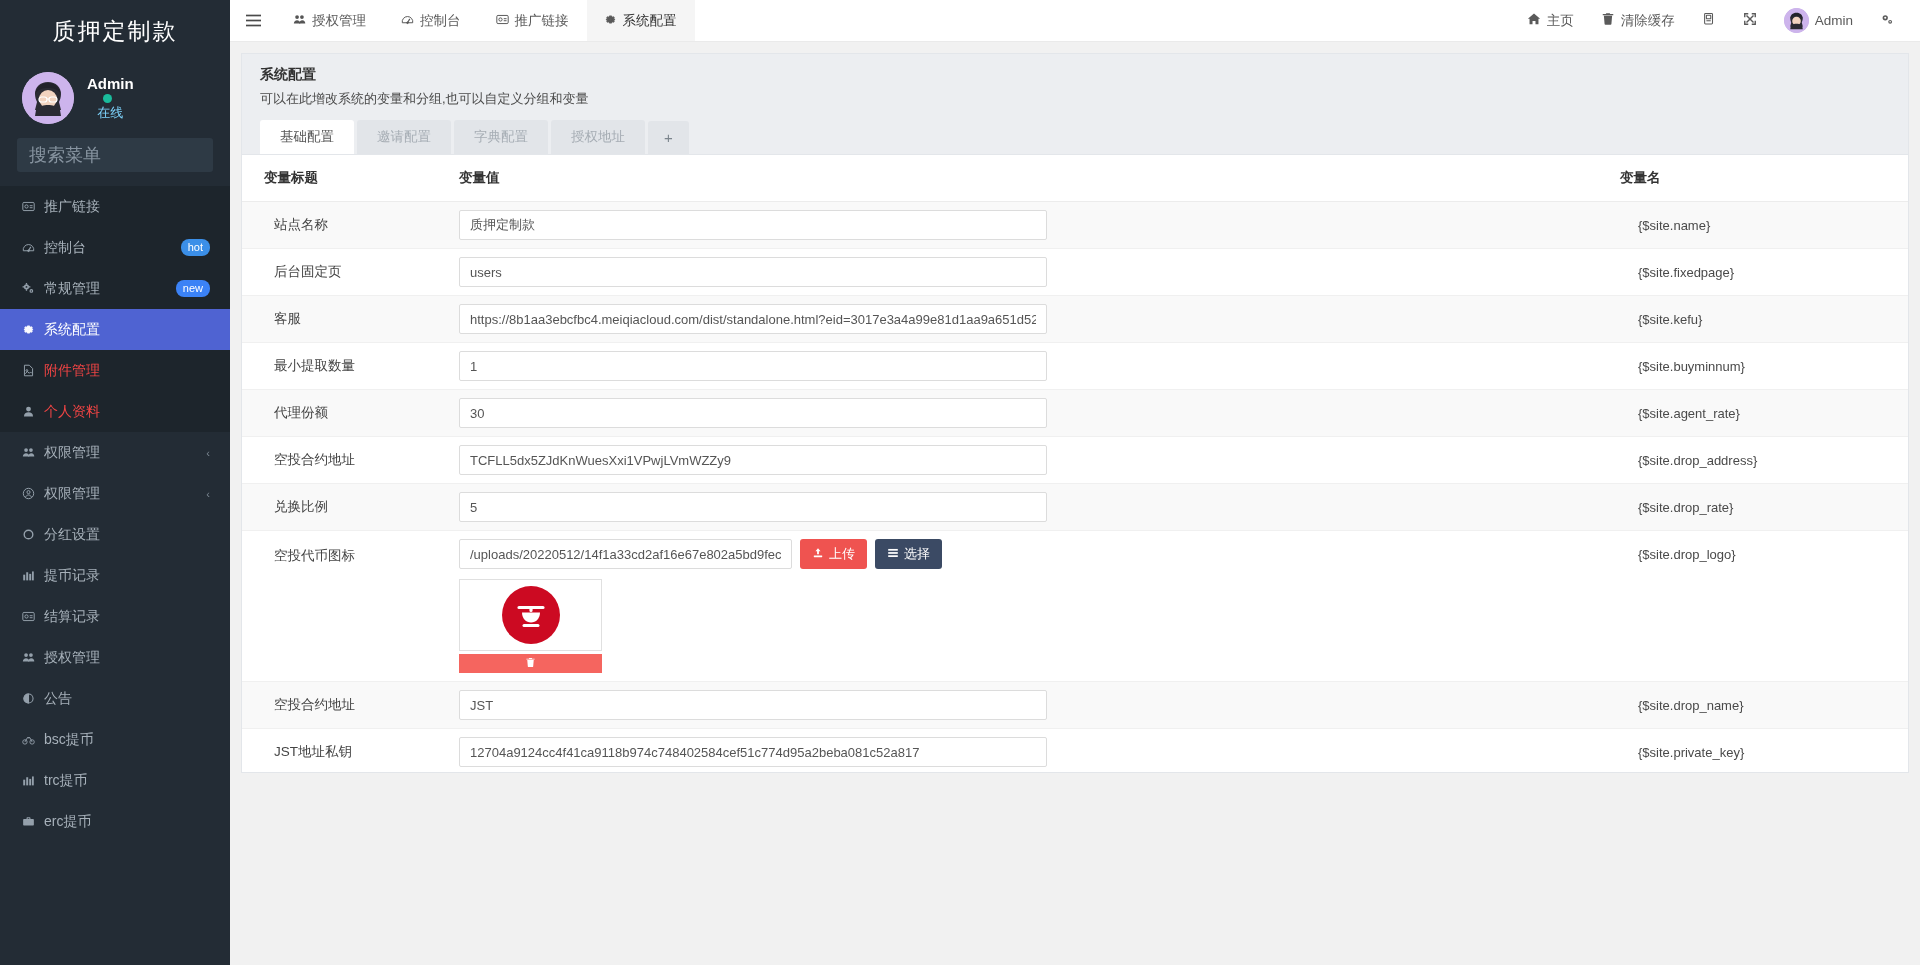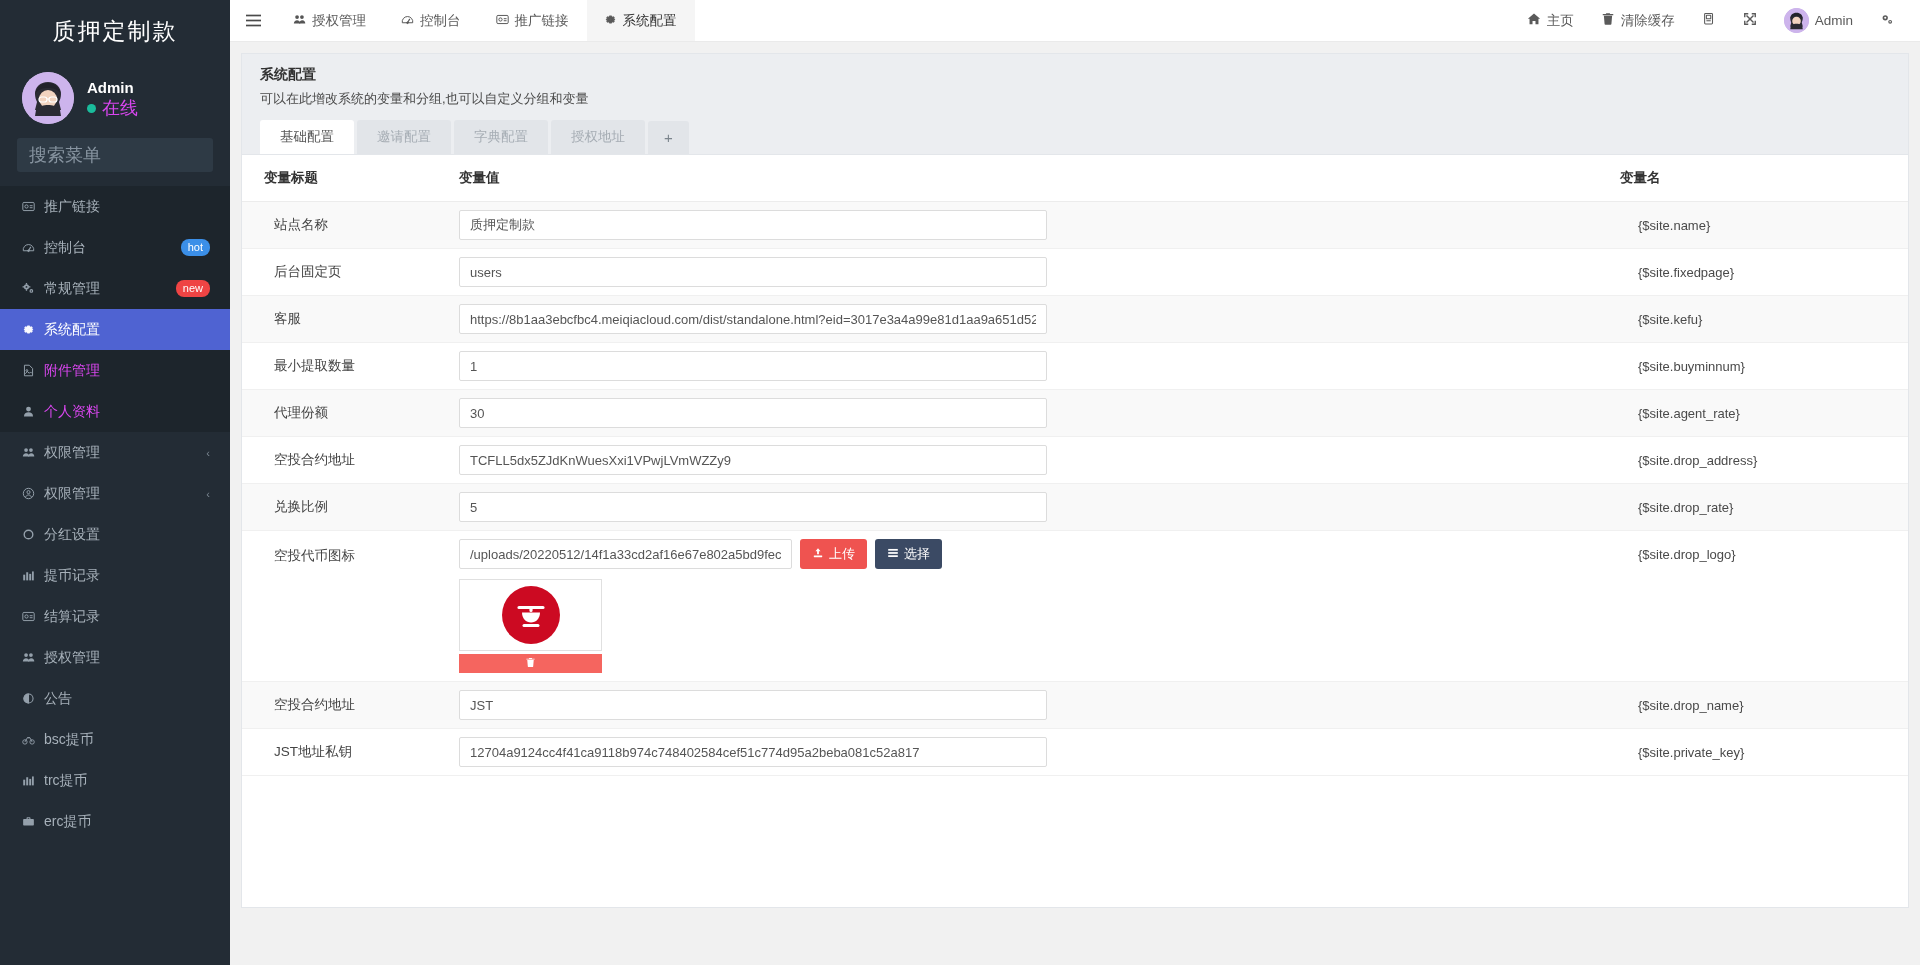--- a/index.html
+++ b/index.html
@@ -35,21 +35,21 @@
     width: 52px; height: 52px; border-radius: 50%;
     background: #cbb6e8;
     overflow: hidden; position: relative;
     flex: none;
   }
   .avatar-face {
     position: absolute; left: 0; top: 0; width: 52px; height: 52px;
   }
   .userinfo { margin-left: 13px; }
   .uname { color: #fff; font-size: 15px; font-weight: bold; line-height: 20px; }
-  .ustatus { color: #d946ef; font-size: 18px; line-height: 20px; display: flex; align-items: center; }
+  .ustatus { color: #7dd3fc; font-size: 13px; line-height: 20px; display: flex; align-items: center; flex-direction: column; }
   .dot-online {
     width: 9px; height: 9px; border-radius: 50%;
     background: #1abc9c; display: inline-block; margin-right: 6px;
   }
   .searchbox {
     margin: 0 17px 14px 17px;
     height: 34px;
     background: #2e3a45;
     border-radius: 3px;
     display: flex; align-items: center;
@@ -69,32 +69,32 @@
     height: 41px;
     padding-left: 22px;
     color: #a7b1ba;
     font-size: 14px;
     position: relative;
     cursor: pointer;
   }
   .menu-item.shade { background: #1d252c; }
   .menu-item.active { background: #4f63d2; color: #fff; }
   .menu-item.active .mi-ico { color: #fff; }
-  .menu-item.dim { color: #d946ef; }
+  .menu-item.dim { color: #ef4444; }
   .mi-ico {
     width: 22px; flex: none; font-size: 13px; color: #94a0ab;
     display: inline-flex; align-items: center;
   }
   .mi-label { flex: 1; }
   .badge {
     font-size: 11px; color: #fff; border-radius: 8px;
     padding: 2px 7px; margin-right: 20px; line-height: 13px;
   }
   .badge.hot { background: #3b8fe8; }
-  .badge.new { background: #ef4444; }
+  .badge.new { background: #3b82f6; }
   .caret { color: #7b8792; font-size: 11px; margin-right: 20px; }
 
   
   .main { flex: 1; height: 965px; display: flex; flex-direction: column; background: #f1f1f1; overflow: hidden; }
 
   .topbar {
     height: 42px; min-height: 42px;
     background: #fff;
     display: flex; align-items: stretch;
     border-bottom: 1px solid #eaeaea;
@@ -143,21 +143,21 @@
     margin-right: 3px;
     cursor: pointer;
   }
   .tab.active { background: #fff; color: #555; }
   .tab.plus { padding: 8px 16px; color: #7b848c; font-size: 15px; }
 
   .card-body {
     background: #fff;
     border: 1px solid #e3e6ea;
     border-top: none;
-    height: 753px;
+    height: 618px;
     overflow: hidden;
   }
 
   table.cfg { width: 100%; border-collapse: collapse; table-layout: fixed; }
   table.cfg th {
     text-align: left; font-size: 13.5px; color: #333; font-weight: bold;
     padding: 14px 0 14px 12px;
     border-bottom: 1px solid #ececec;
   }
   table.cfg td {

